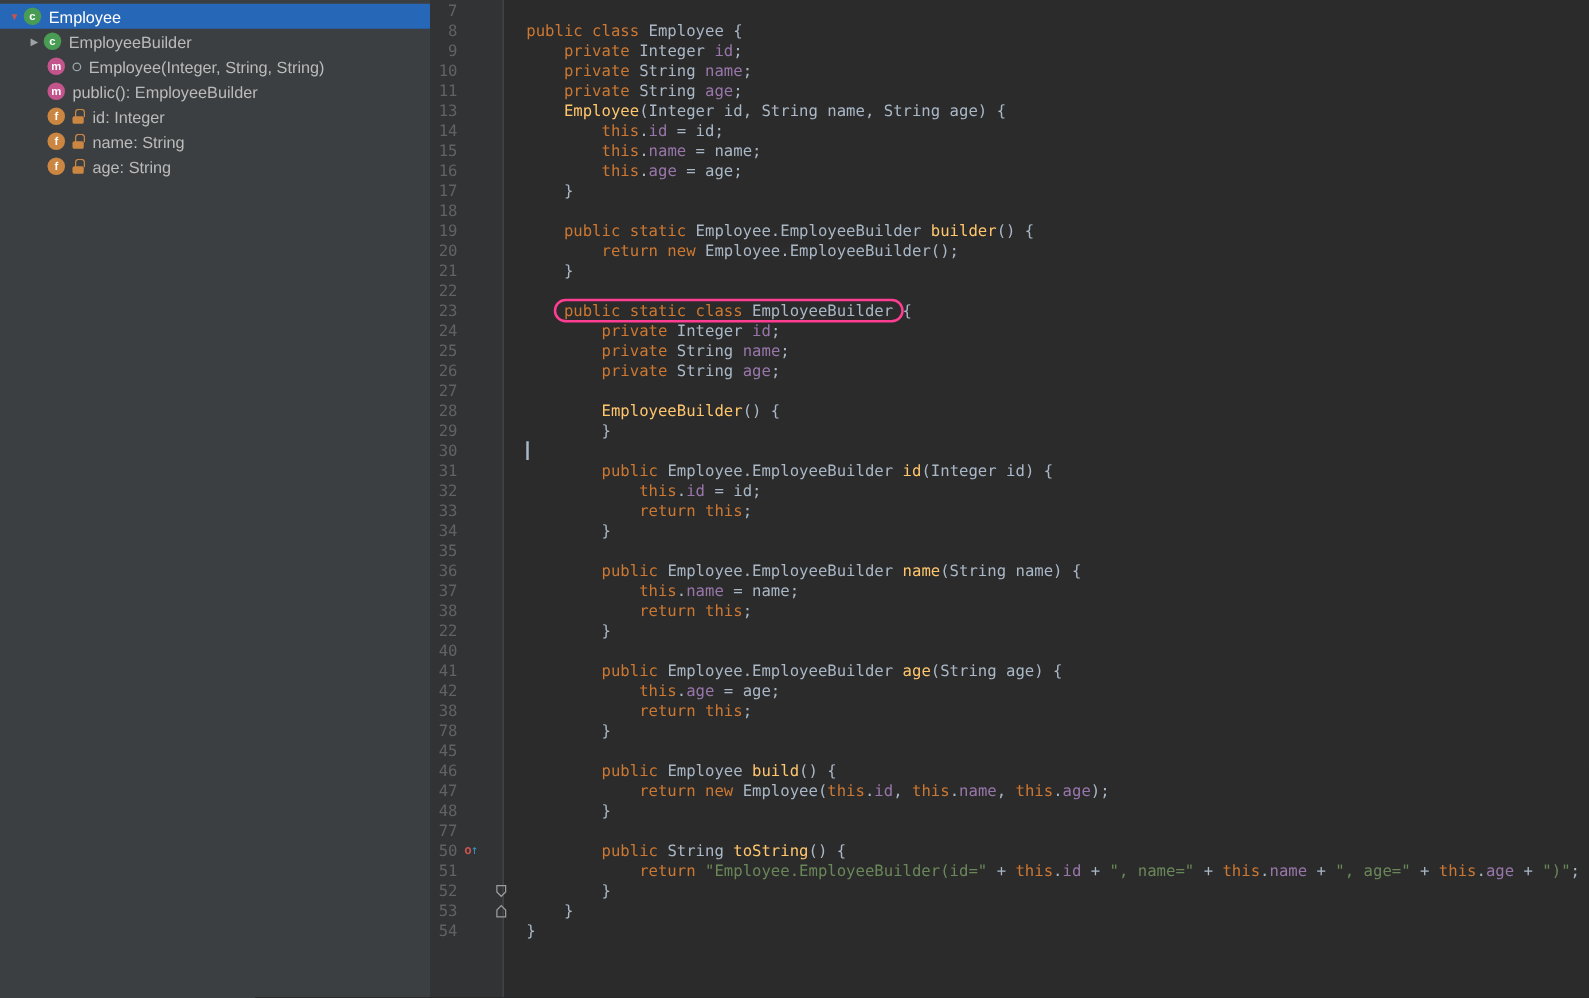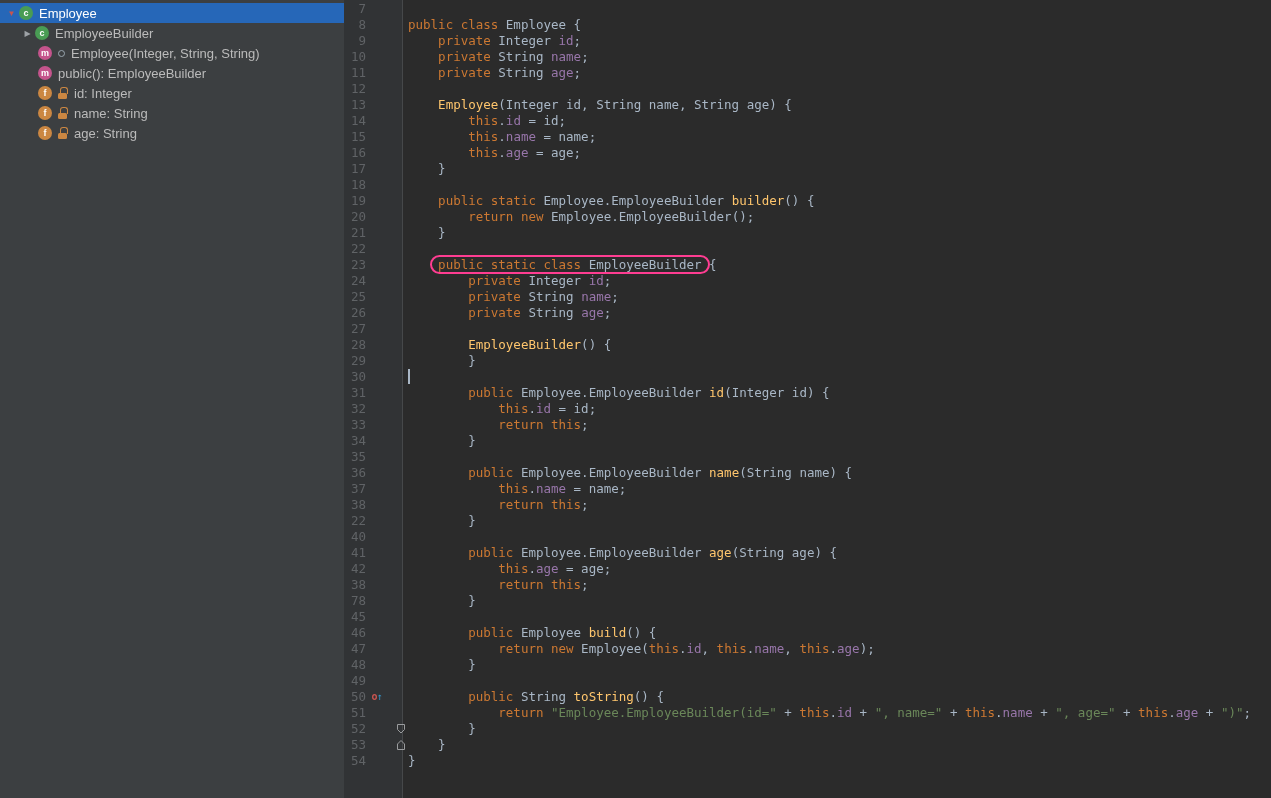--- a/index.html
+++ b/index.html
@@ -36,21 +36,21 @@
                   background: var(--gutter_bg, #313335); border-right: 1px solid var(--gutter_border, #46484A); }
   .lines { position: relative; padding-top: 1px; }
   .line { display: flex; height: 16px; }
   .gutter { width: 60px; flex: none; display: flex; }
   .lnum { width: 22px; flex: none; text-align: right; color: var(--line_number, #606366); }
   .gicon { width: 22px; flex: none; text-align: center; font-size: 10px; line-height: 15px; }
   .ovr-o { color: var(--override_red, #C75450); font-weight: bold; }
   .ovr-a { color: var(--override_blue, #3592C4); margin-left: -1px; }
   .gfold { width: 16px; flex: none; position: relative; color: var(--fold, #9A9C9E); }
   .gfold svg { position: absolute; left: 8px; top: 2px; }
-  .code { white-space: pre; padding-left: 4px; color: var(--tok_default, #A9B7C6); }
+  .code { white-space: pre; padding-left: 17px; color: var(--tok_default, #A9B7C6); }
   .tok-k { color: var(--tok_keyword, #CC7832); }
   .tok-d { color: var(--tok_default, #A9B7C6); }
   .tok-f { color: var(--tok_field,  #9876AA); }
   .tok-s { color: var(--tok_string, #6A8759); }
   .tok-m { color: var(--tok_method, #FFC66D); }
   .pill { position: relative; text-align: right; }
   .pill::before { content: ""; position: absolute; inset: -2px -8px; border: 2.5px solid var(--highlight_pink, #FF3D92);
                   border-radius: 12px; pointer-events: none; }
   .caret { display: inline-block; width: 2px; height: 15px; margin-right: -2px;
            background: var(--caret, #A9B7C6); vertical-align: text-bottom; }
@@ -135,28 +135,20 @@
         <div class="line">
           <span class="gutter">
             <span class="lnum">11</span>
             <span class="gicon"></span>
             <span class="gfold"></span>
           </span>
           <span class="code"><span class="tok-d">    </span><span class="tok-k">private </span><span class="tok-d">String </span><span class="tok-f">age</span><span class="tok-d">;</span></span>
         </div>
         <div class="line">
           <span class="gutter">
-            <span class="lnum">12</span>
-            <span class="gicon"></span>
-            <span class="gfold"></span>
-          </span>
-          <span class="code"></span>
-        </div>
-        <div class="line">
-          <span class="gutter">
             <span class="lnum">13</span>
             <span class="gicon"></span>
             <span class="gfold"></span>
           </span>
           <span class="code"><span class="tok-d">    </span><span class="tok-m">Employee</span><span class="tok-d">(Integer id, String name, String age) {</span></span>
         </div>
         <div class="line">
           <span class="gutter">
             <span class="lnum">14</span>
             <span class="gicon"></span>
@@ -431,21 +423,21 @@
         <div class="line">
           <span class="gutter">
             <span class="lnum">48</span>
             <span class="gicon"></span>
             <span class="gfold"></span>
           </span>
           <span class="code"><span class="tok-d">        }</span></span>
         </div>
         <div class="line">
           <span class="gutter">
-            <span class="lnum">49</span>
+            <span class="lnum">77</span>
             <span class="gicon"></span>
             <span class="gfold"></span>
           </span>
           <span class="code"></span>
         </div>
         <div class="line">
           <span class="gutter">
             <span class="lnum">50</span>
             <span class="gicon"><span class="ovr-o">o</span><span class="ovr-a">↑</span></span>
             <span class="gfold"></span>

